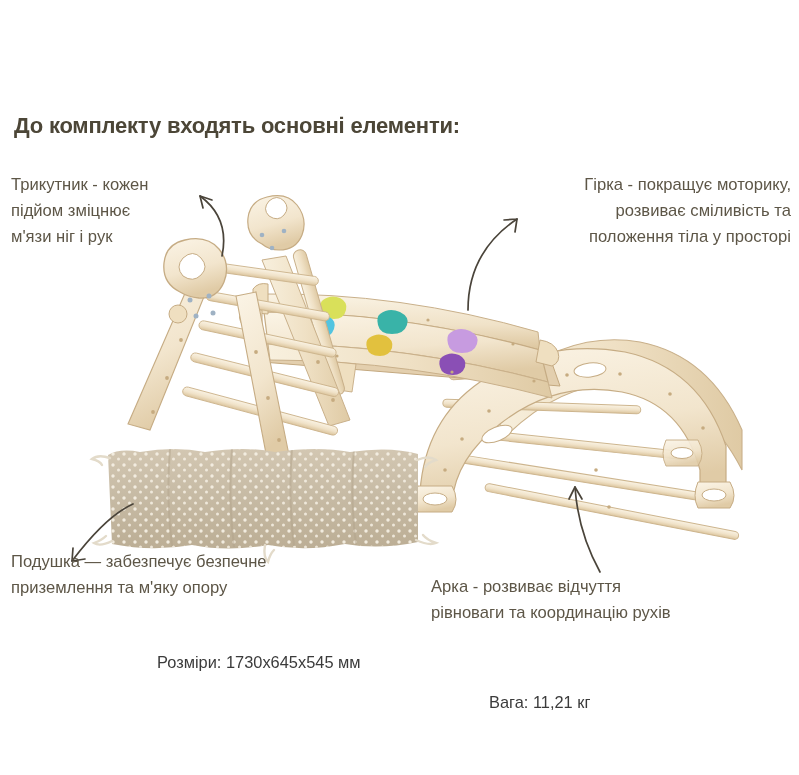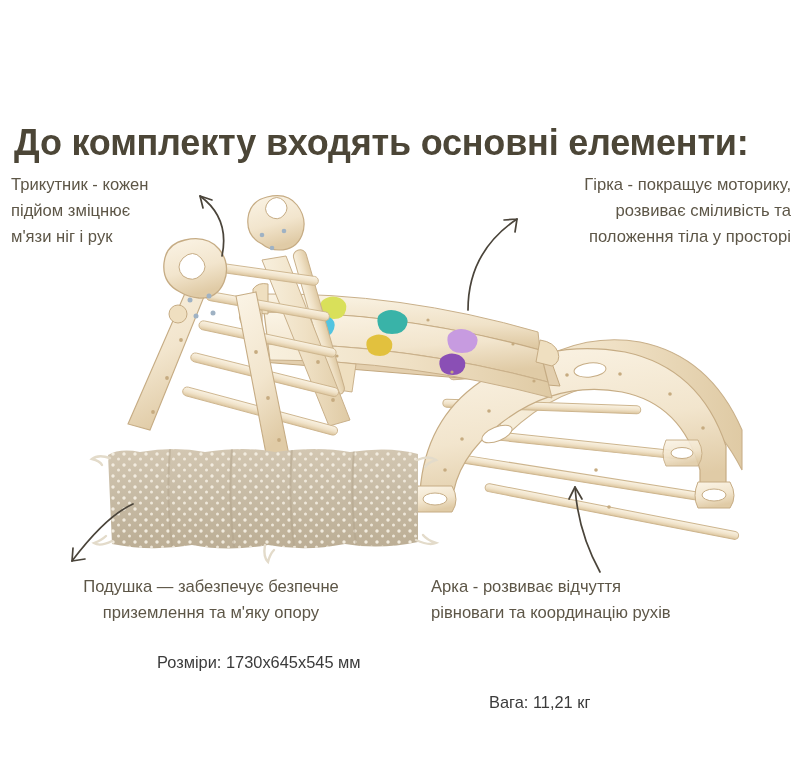--- a/index.html
+++ b/index.html
@@ -14,38 +14,38 @@
     background: #ffffff;
     overflow: hidden;
     font-family: "Liberation Sans", sans-serif;
   }
 
   
   #heading {
     position: absolute;
     left: 14px;
     top: 98px;
-    font-size: 36px;
+    font-size: 22px;
     font-weight: 600;
     letter-spacing: -0.2px;
     color: #4c4637;
     white-space: nowrap;
   }
 
   
   .callout {
     position: absolute;
     font-size: 16.6px;
     line-height: 26px;
     color: #5d5647;
     white-space: pre-line;
   }
   #callout-triangle { left: 11px;  top: 172px; text-align: left;  width: 230px; }
   #callout-slide    { right: 8px;  top: 172px; text-align: right; width: 330px; }
-  #callout-cushion  { left: 11px;  top: 574px; text-align: center;  width: 400px; }
+  #callout-cushion  { left: 11px;  top: 549px; text-align: left;  width: 400px; }
   #callout-arch     { right: 8px;  top: 574px; text-align: left; width: 360px; }
 
   
   .spec {
     position: absolute;
     top: 653px;
     font-size: 16.4px;
     color: #3b3b3b;
     white-space: nowrap;
   }

